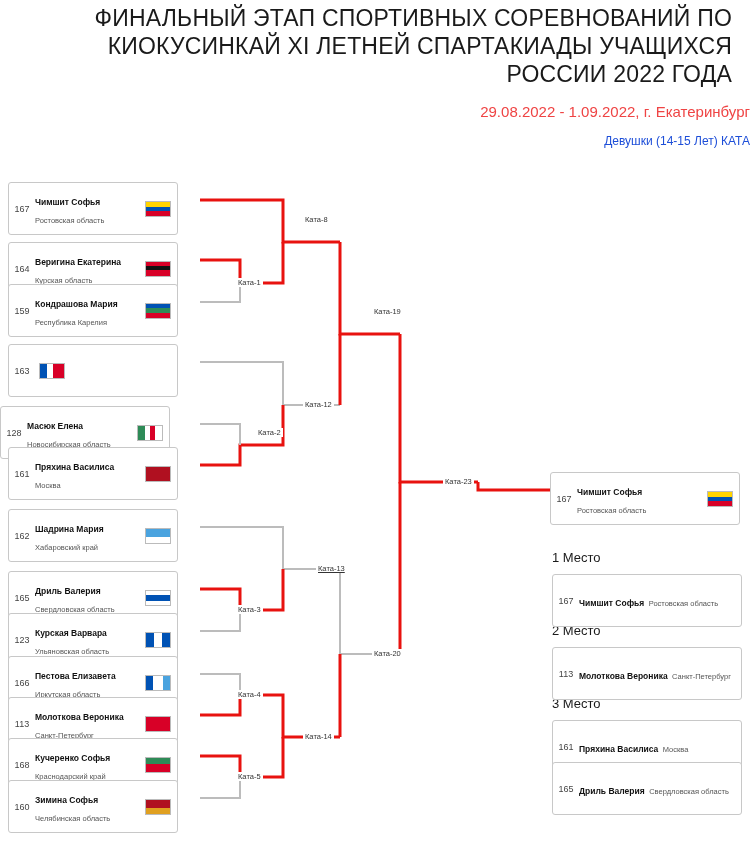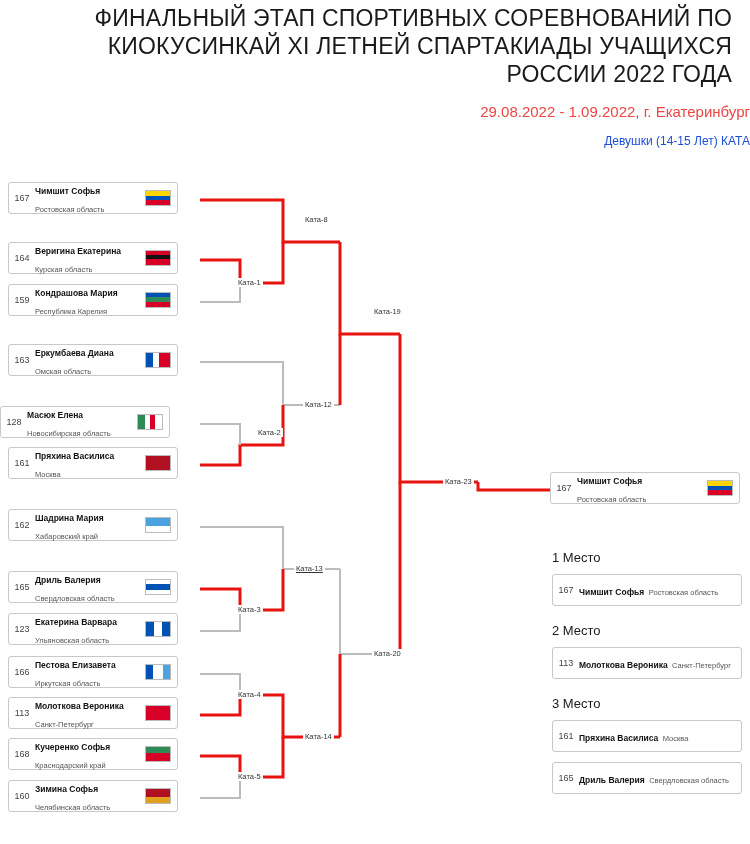--- a/index.html
+++ b/index.html
@@ -31,21 +31,21 @@
     margin-top:14px;
     color:#1d4ed8;
   }
 
   .bracket { position:relative; width:750px; height:640px; margin-top:14px; }
 
   
   .card {
     position:absolute;
     width:170px;
-    height:32px;
+    height:53px;
     background:#ffffff;
     border:1px solid #c8c8c8;
     border-radius:3px;
     display:flex;
     align-items:center;
     padding:0 6px 0 0;
     z-index:3;
   }
   .card .num {
     width:26px;
@@ -173,24 +173,20 @@
     <span class="num">159</span>
     <span class="info">
       <span class="nm">Кондрашова Мария</span>
       <span class="rg">Республика Карелия</span>
     </span>
     <span class="flag" style="background:linear-gradient(#0052b4 0 32%, #2e8b57 32% 64%, #d80027 64% 100%);"></span>
   </div>
 
   <div class="card" style="left:8px; top:182px;">
     <span class="num">163</span>
-    <span class="info">
-      <span class="nm">Еркумбаева Диана</span>
-      <span class="rg">Омская область</span>
-    </span>
     <span class="flag" style="background:linear-gradient(90deg,#0052b4 0 30%, #fff 30% 55%, #d80027 55% 100%);"></span>
   </div>
 
   <div class="card" style="left:0; top:244px;">
     <span class="num">128</span>
     <span class="info">
       <span class="nm">Масюк Елена</span>
       <span class="rg">Новосибирская область</span>
     </span>
     <span class="flag" style="background:linear-gradient(90deg,#2e8b57 0 28%, #fff 28% 48%, #d80027 48% 72%, #fff 72% 100%);"></span>
@@ -219,21 +215,21 @@
     <span class="info">
       <span class="nm">Дриль Валерия</span>
       <span class="rg">Свердловская область</span>
     </span>
     <span class="flag" style="background:linear-gradient(#fff 0 30%, #0052b4 30% 70%, #fff 70% 100%);"></span>
   </div>
 
   <div class="card" style="left:8px; top:451px;">
     <span class="num">123</span>
     <span class="info">
-      <span class="nm">Екатерина Варвара</span>
+      <span class="nm">Курская Варвара</span>
       <span class="rg">Ульяновская область</span>
     </span>
     <span class="flag" style="background:linear-gradient(90deg,#0052b4 0 35%, #fff 35% 65%, #0052b4 65% 100%);"></span>
   </div>
 
   <div class="card" style="left:8px; top:494px;">
     <span class="num">166</span>
     <span class="info">
       <span class="nm">Пестова Елизавета</span>
       <span class="rg">Иркутская область</span>
@@ -269,21 +265,21 @@
   </div>
 
   <div class="matchlabel" style="left:236px; top:116px;">Ката-1</div>
   <div class="matchlabel" style="left:236px; top:266px;margin-left:20px;">Ката-2</div>
   <div class="matchlabel" style="left:236px; top:443px;">Ката-3</div>
   <div class="matchlabel" style="left:236px; top:528px;">Ката-4</div>
   <div class="matchlabel" style="left:236px; top:610px;">Ката-5</div>
 
   <div class="matchlabel" style="left:303px; top:53px;">Ката-8</div>
   <div class="matchlabel" style="left:303px; top:238px;">Ката-12</div>
-  <div class="matchlabel" style="left:294px; top:402px;text-decoration:underline;">Ката-13</div>
+  <div class="matchlabel" style="left:316px; top:402px;text-decoration:underline;">Ката-13</div>
   <div class="matchlabel" style="left:303px; top:570px;">Ката-14</div>
 
   <div class="matchlabel" style="left:372px; top:145px;">Ката-19</div>
   <div class="matchlabel" style="left:372px; top:487px;">Ката-20</div>
   <div class="matchlabel" style="left:443px; top:315px;">Ката-23</div>
 
   <div class="card wide" style="left:550px; top:310px;">
     <span class="num">167</span>
     <span class="info">
       <span class="nm">Чимшит Софья</span>

